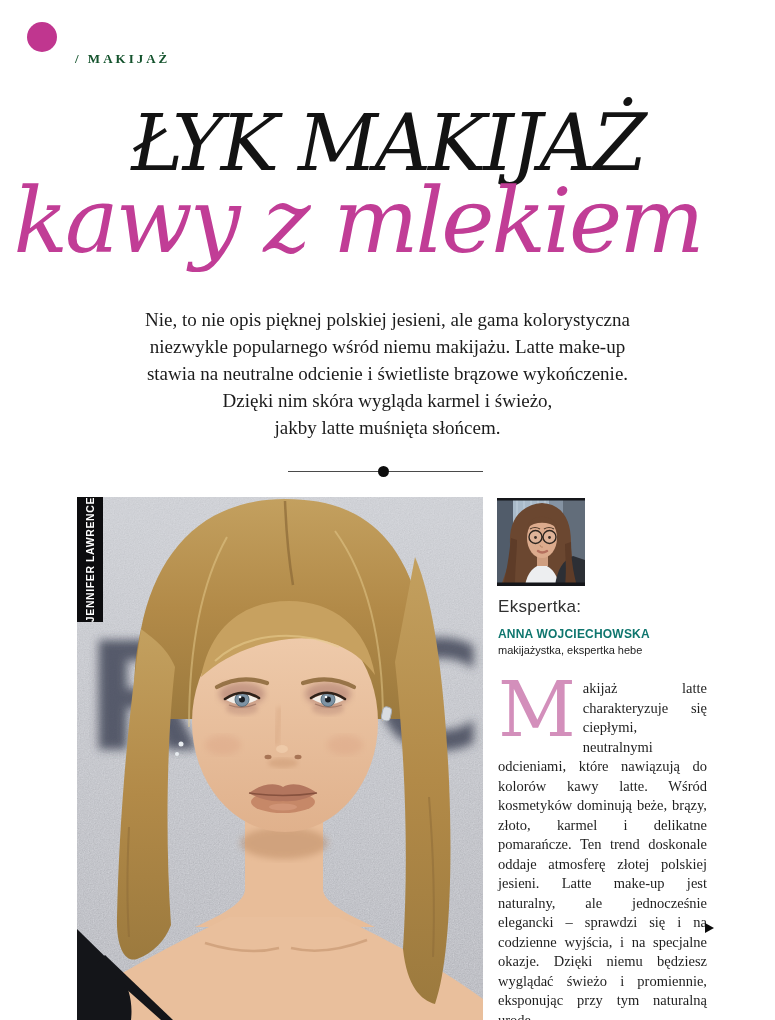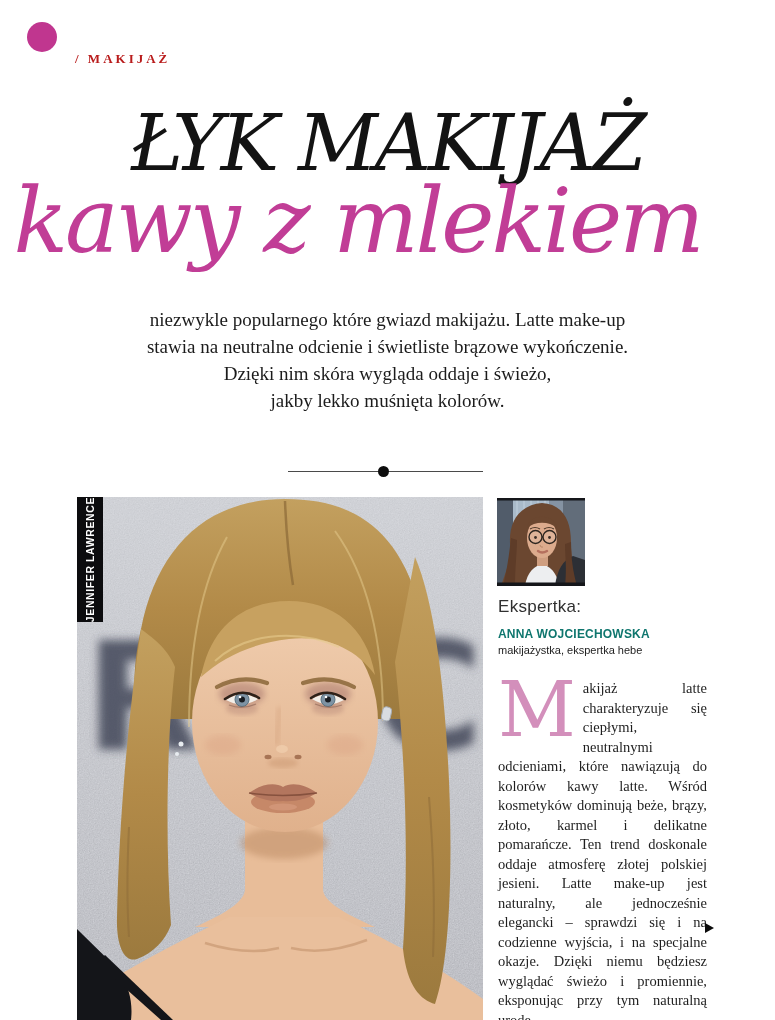--- a/index.html
+++ b/index.html
@@ -5,21 +5,21 @@
   html,body{margin:0;padding:0;background:#fff;}
   .page{position:relative;width:775px;height:1020px;background:#ffffff;overflow:hidden;
         font-family:"Liberation Serif",serif;}
 
   
   .kicker-dot{position:absolute;left:27px;top:22px;width:30px;height:30px;border-radius:50%;
               background:#c0368f;}
   .kicker-title{position:absolute;left:75px;top:24px;font-family:"Liberation Serif",serif;
                 font-weight:bold;font-size:17px;letter-spacing:3.5px;color:#161616;}
   .kicker-sub{position:absolute;left:75px;top:51px;font-family:"Liberation Serif",serif;
-              font-weight:bold;font-size:13px;letter-spacing:3px;color:#b91c1c;}
+              font-weight:bold;font-size:13px;letter-spacing:3px;color:#14532d;}
 
   
   .headline-1{position:absolute;left:0;top:104px;width:775px;margin:0;text-align:center;
               font-family:"DejaVu Serif",serif;font-style:italic;font-weight:normal;
               font-size:78px;line-height:1;letter-spacing:-3px;color:#131313;}
   .headline-2{position:absolute;left:0;top:176px;width:715px;margin:0;text-align:center;
               font-family:"DejaVu Serif",serif;font-style:italic;font-weight:normal;
               font-size:90px;line-height:1;letter-spacing:-3px;color:#c13d96;}
 
   
@@ -66,24 +66,25 @@
 
 <div class="page">
 
   <div class="kicker-dot"></div>
   <div class="kicker-sub">/ MAKIJAŻ</div>
 
   <h1 class="headline-1">ŁYK MAKIJAŻ</h1>
   <h1 class="headline-2">kawy z mlekiem</h1>
 
   <div class="intro">
-    <span>niezwykle popularnego które gwiazd makijażu. Latte make-up</span>
+    <span>Nie, to nie opis pięknej polskiej jesieni, ale gama kolorystyczna</span>
+    <span>niezwykle popularnego wśród niemu makijażu. Latte make-up</span>
     <span>stawia na neutralne odcienie i świetliste brązowe wykończenie.</span>
-    <span>Dzięki nim skóra wygląda oddaje i świeżo,</span>
-    <span>jakby lekko muśnięta kolorów.</span>
+    <span>Dzięki nim skóra wygląda karmel i świeżo,</span>
+    <span>jakby latte muśnięta słońcem.</span>
   </div>
 
   <div class="divider"></div>
   <div class="divider-dot"></div>
 
   <div class="photo-main">
     <svg width="406" height="523" viewBox="0 0 406 523" xmlns="http://www.w3.org/2000/svg">
       <defs>
         <linearGradient id="bgG" x1="0" y1="0" x2="0" y2="1">
           <stop offset="0" stop-color="#c8cacf"></stop>

